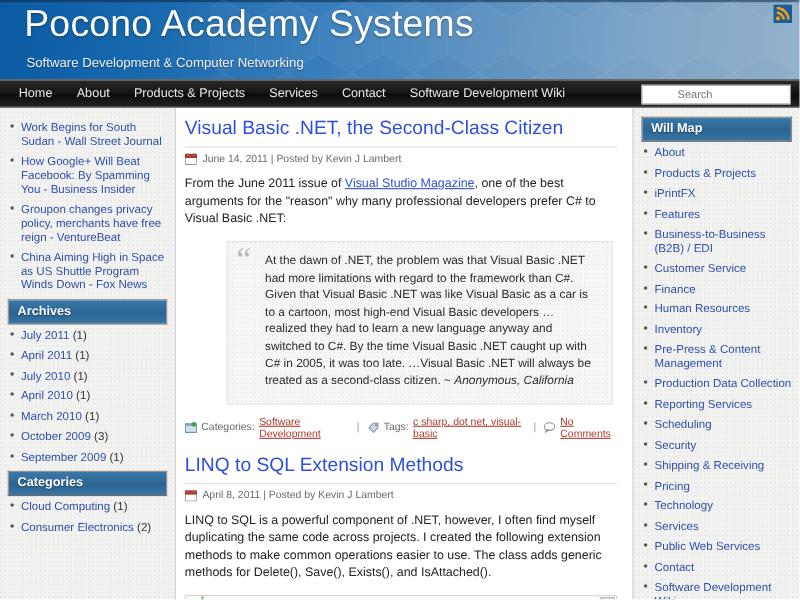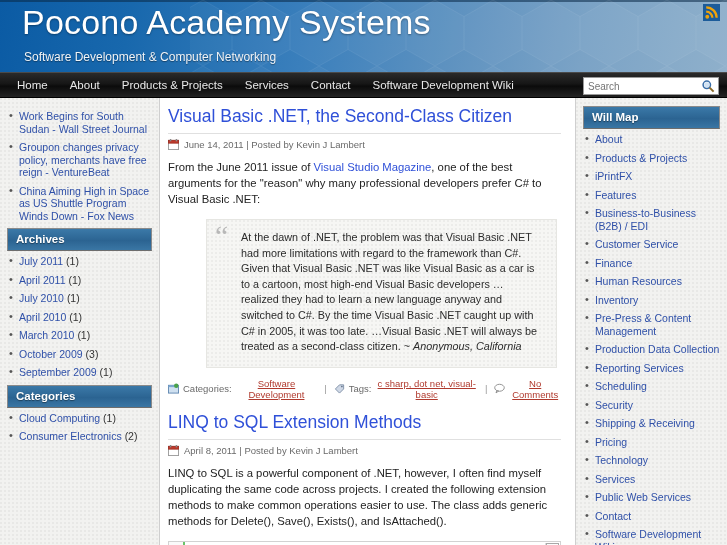--- a/index.html
+++ b/index.html
@@ -82,20 +82,21 @@
     display: flex; align-items: center;
   }
   #search-input {
     border: 0; outline: 0;
     font-size: 10px;
     color: #5a5a5a;
     padding: 0 4px;
     width: 112px; height: 16px;
     font-family: "Liberation Sans", sans-serif;
     background: transparent;
+    margin-left: 28px;
   }
   #search-icon { width: 14px; height: 14px; margin-left:auto; margin-right:3px; cursor:pointer; }
 
   
   #page {
     position: relative;
     height: calc(545px - 72px - 26px);
     background: #ffffff;
     display: flex;
   }
@@ -178,21 +179,21 @@
     color: #6a6a6a;
     margin-bottom: 9px;
   }
   .cal-icon { width: 11px; height: 11px; margin-right: 5px; flex:0 0 11px; }
   .post-body {
     font-size: 11.3px;
     line-height: 16px;
     color: #232323;
     margin: 0 0 12px 0;
   }
-  .post-body a { color:#2f50d8; }
+  .post-body a { color:#2f50d8; text-decoration: underline; }
 
   blockquote.quote {
     margin: 0 4px 10px 38px;
     background: #f6f6f4;
     background-image: radial-gradient(circle at 1px 1px, rgba(0,0,0,.04) 1px, transparent 0);
     background-size: 4px 4px;
     border: 1px solid #e6e6e2;
     padding: 10px 14px 12px 34px;
     position: relative;
     font-size: 10.8px;
@@ -209,21 +210,20 @@
     line-height: 30px;
   }
   .quote-attrib { font-style: italic; }
 
   .post-footer {
     display: flex; align-items: center;
     font-size: 9.5px; color: #6a6a6a;
     gap: 4px;
     margin-bottom: 12px;
     flex-wrap: nowrap;
-    text-align: center;
   }
   .post-footer a { color:#b03a2e; text-decoration: underline; cursor:pointer; }
   .pf-sep { color:#9a9a9a; margin: 0 3px; }
   .mini-icon { width: 11px; height: 11px; flex: 0 0 11px; }
 
   
   .codebox {
     position: relative;
     border: 1px solid #d2d2d2;
     background: #fff;
@@ -311,20 +311,21 @@
   </div>
 </div>
 
 <div id="page">
 
   <aside class="col-left">
 
     <section class="widget">
       <ul>
         <li><a>Work Begins for South Sudan - Wall Street Journal</a></li>
+        <li><a>How Google+ Will Beat Facebook: By Spamming You - Business Insider</a></li>
         <li><a>Groupon changes privacy policy, merchants have free reign - VentureBeat</a></li>
         <li><a>China Aiming High in Space as US Shuttle Program Winds Down - Fox News</a></li>
       </ul>
     </section>
 
     <section class="widget">
       <div class="widget-title">Archives</div>
       <ul>
         <li><a>July 2011</a> <span class="count">(1)</span></li>
         <li><a>April 2011</a> <span class="count">(1)</span></li>

